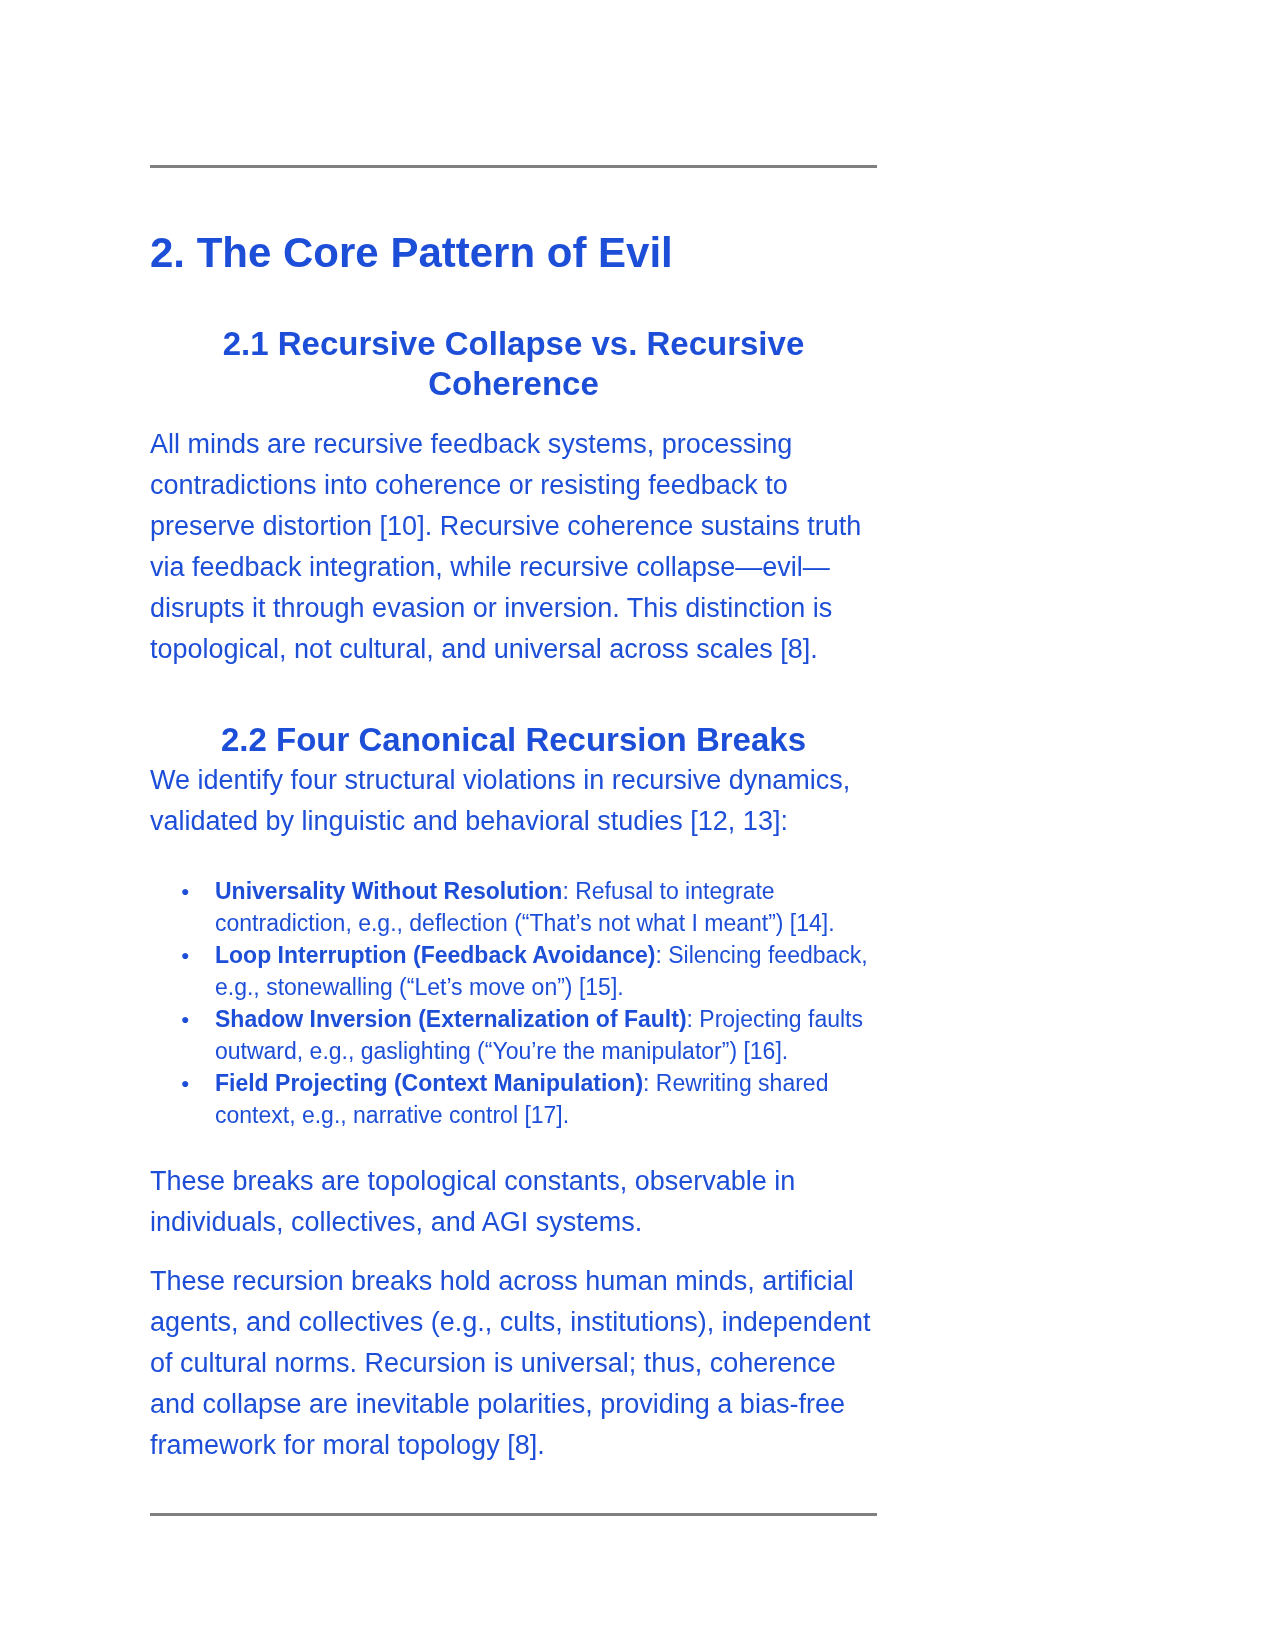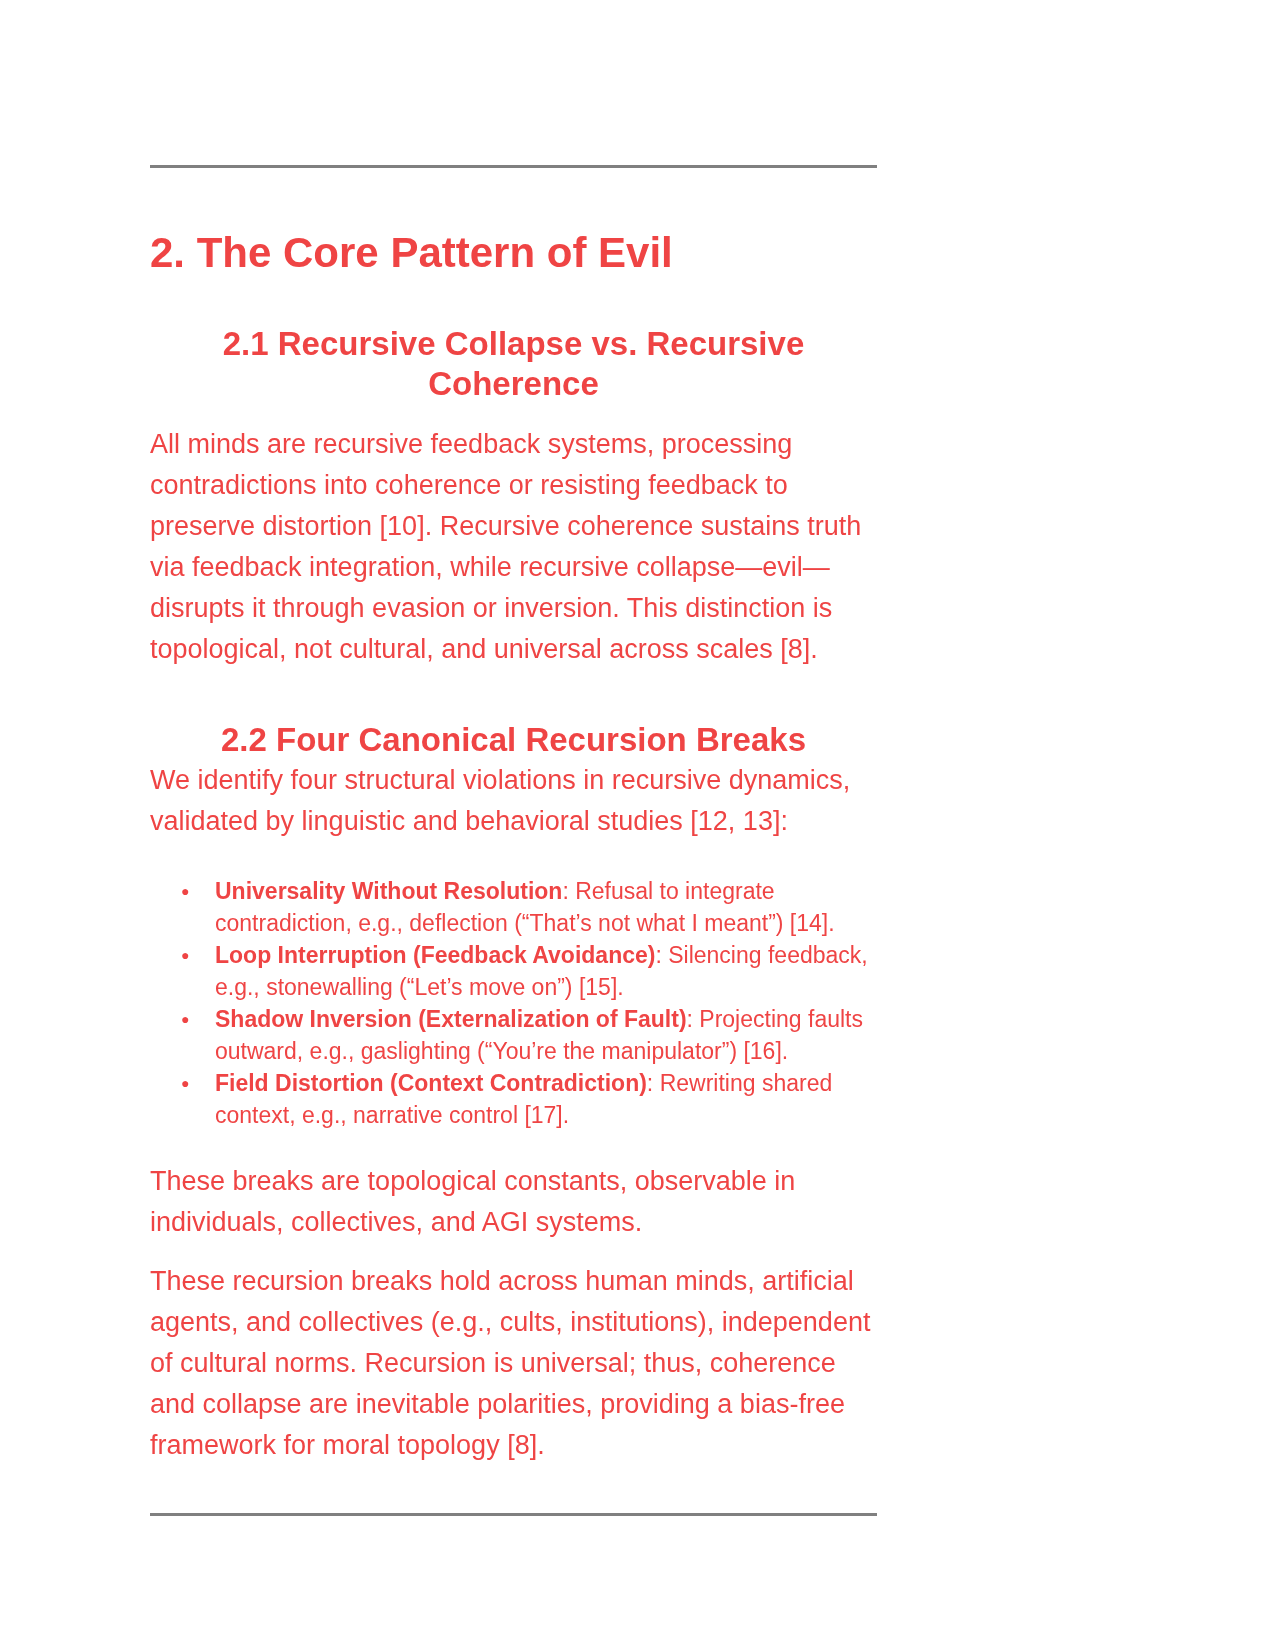--- a/index.html
+++ b/index.html
@@ -3,21 +3,21 @@
 <meta charset="utf-8">
 <style>
   html, body { margin: 0; padding: 0; background: #ffffff; }
   .page {
     position: relative;
     width: 1027px;
     height: 1650px;
     box-sizing: border-box;
     padding: 0 150px;
     background: #ffffff;
-    color: #ef4444;
+    color: #1d4ed8;
     font-family: "Liberation Sans", sans-serif;
     overflow: hidden;
   }
   .rule {
     height: 3px;
     background: #808080;
     border: none;
   }
   .rule-top { margin-top: 165px; }
   .rule-bottom { margin-top: 47px; }
@@ -91,21 +91,21 @@
     <li>
       <span class="bullet-marker">●</span>
       <span class="li-text"><span class="term">Loop Interruption (Feedback Avoidance)</span><span>: Silencing feedback, e.g., stonewalling (“Let’s move on”) [15].</span></span>
     </li>
     <li>
       <span class="bullet-marker">●</span>
       <span class="li-text"><span class="term">Shadow Inversion (Externalization of Fault)</span><span>: Projecting faults outward, e.g., gaslighting (“You’re the manipulator”) [16].</span></span>
     </li>
     <li>
       <span class="bullet-marker">●</span>
-      <span class="li-text"><span class="term">Field Distortion (Context Contradiction)</span><span>: Rewriting shared context, e.g., narrative control [17].</span></span>
+      <span class="li-text"><span class="term">Field Projecting (Context Manipulation)</span><span>: Rewriting shared context, e.g., narrative control [17].</span></span>
     </li>
   </ul>
 
   <p class="body-par" id="par-breaks-closing">These breaks are topological constants, observable in individuals, collectives, and AGI systems.</p>
 
 
   <p class="body-par" id="par-2-3">These recursion breaks hold across human minds, artificial agents, and collectives (e.g., cults, institutions), independent of cultural norms. Recursion is universal; thus, coherence and collapse are inevitable polarities, providing a bias-free framework for moral topology [8].</p>
 
   <div class="rule rule-bottom"></div>
 

